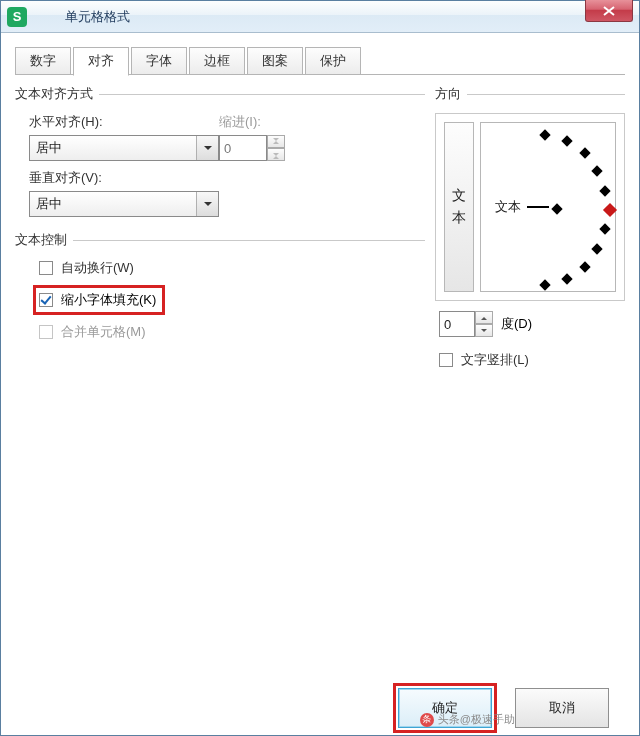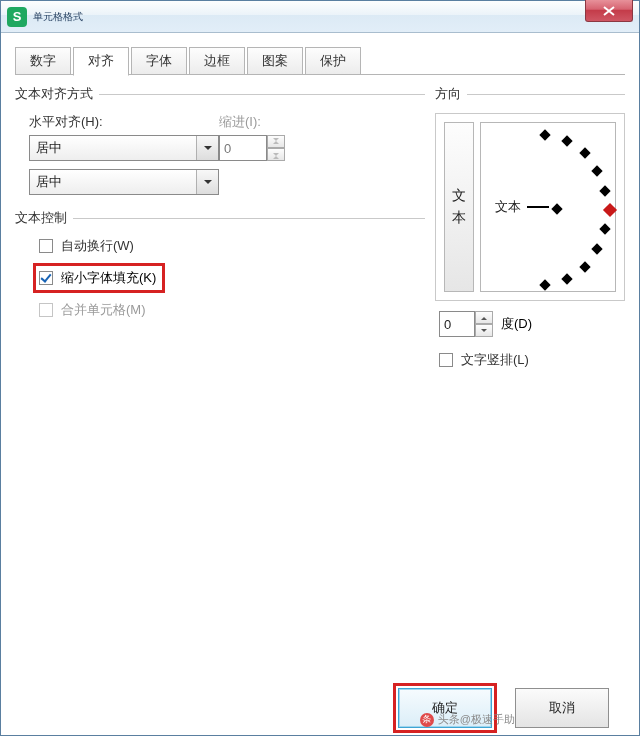--- a/index.html
+++ b/index.html
@@ -30,21 +30,21 @@
     position: relative;
   }
   .app-icon {
     width: 20px; height: 20px;
     background: #1fa860;
     border-radius: 4px;
     display: flex; align-items: center; justify-content: center;
     color: #fff; font-weight: bold; font-size: 13px;
     margin-right: 6px;
   }
-  .title-text { color: #1e395b; font-size: 10px; }
+  .title-text { color: #1e395b; font-size: 13px; margin-left: 32px; }
   .close-btn {
     position: absolute;
     top: -1px; right: 6px;
     width: 48px; height: 22px;
     background: linear-gradient(to bottom, #e7919a 0%, #d6626f 45%, #c33a48 46%, #cf5663 100%);
     border: 1px solid #8b3741;
     border-top: none;
     border-radius: 0 0 3px 3px;
     display: flex; align-items: center; justify-content: center;
   }
@@ -255,20 +255,21 @@
                 <div class="spinner-btns">
                   <div class="spin up disabled"></div>
                   <div class="spin down disabled"></div>
                 </div>
               </div>
             </div>
           </div>
 
           <div class="field-row" style="margin-top:8px;">
             <div class="field">
+              <span class="label">垂直对齐(V):</span>
               <div class="combo">
                 <span>居中</span>
                 <div class="arrow"></div>
               </div>
             </div>
           </div>
         </div>
 
         <div class="group">
           <div class="group-header">

